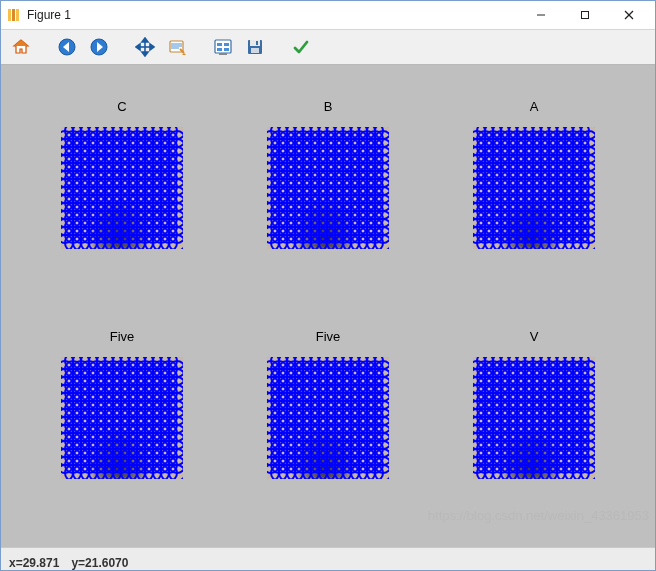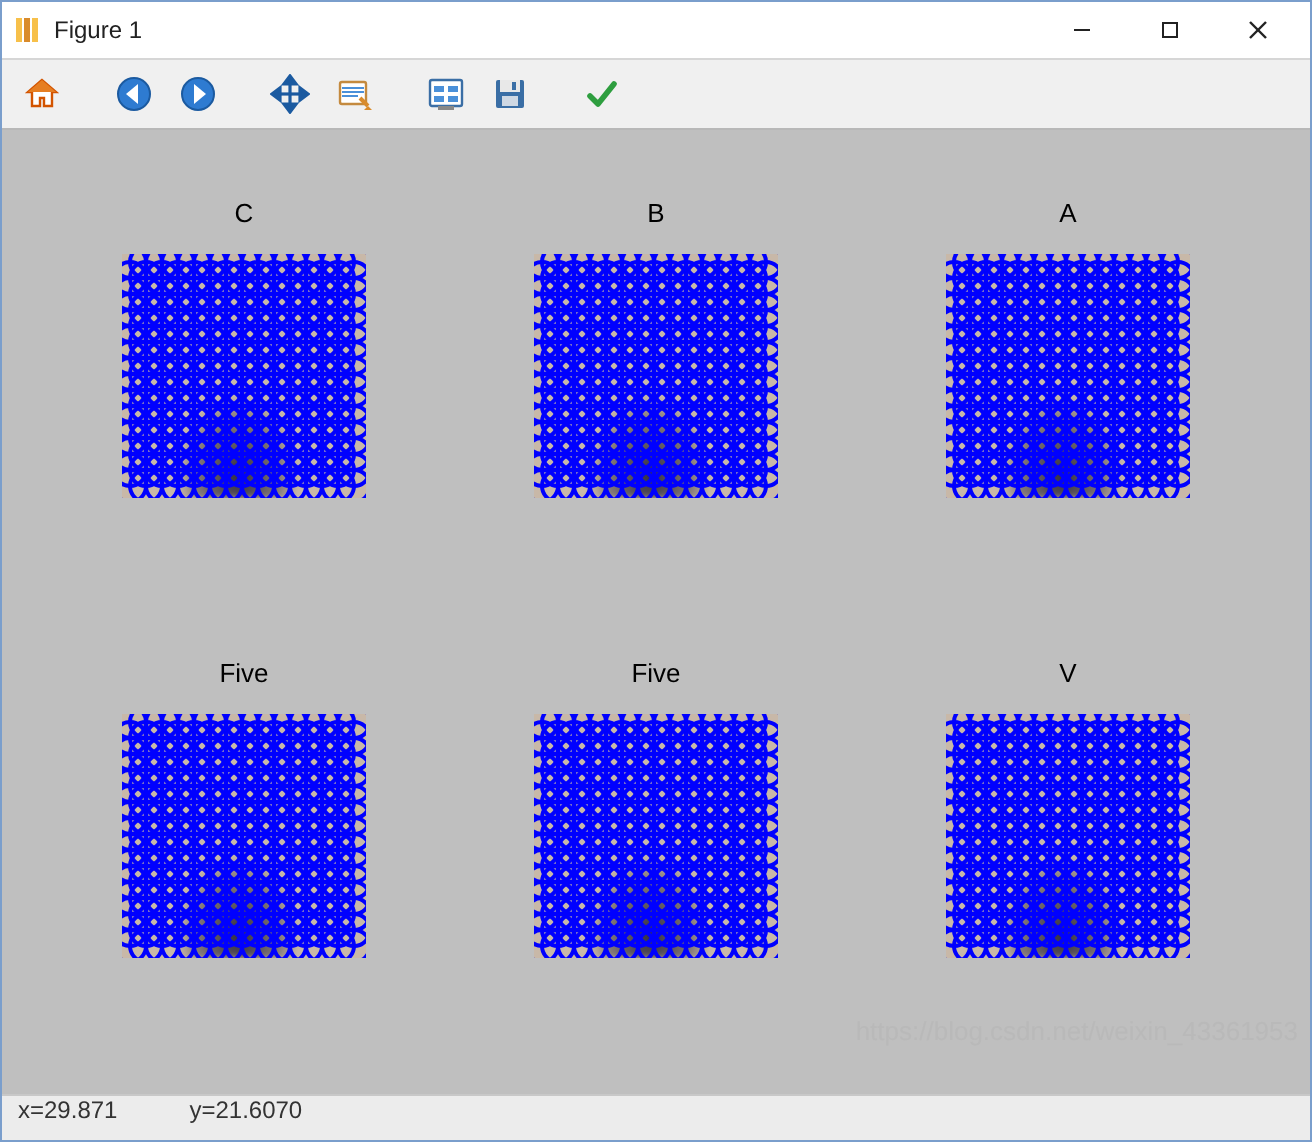--- a/index.html
+++ b/index.html
@@ -106,25 +106,26 @@
   }
   .circle-overlay {
     position: absolute;
     left: 0; top: 0;
   }
   .statusbar {
     height: 22px;
     background: #ececec;
     border-top: 1px solid #c8c8c8;
     display: flex;
-    align-items: flex-start;
+    align-items: flex-end;
     padding: 0 8px;
     font-size: 12px;
     color: #333;
-    gap: 36px;
+    gap: 12px;
+    font-weight: bold;
   }
   .watermark {
     position: absolute;
     right: 6px;
     bottom: 24px;
     color: rgba(180,180,180,0.55);
     font-size: 13px;
     pointer-events: none;
   }
 </style>

